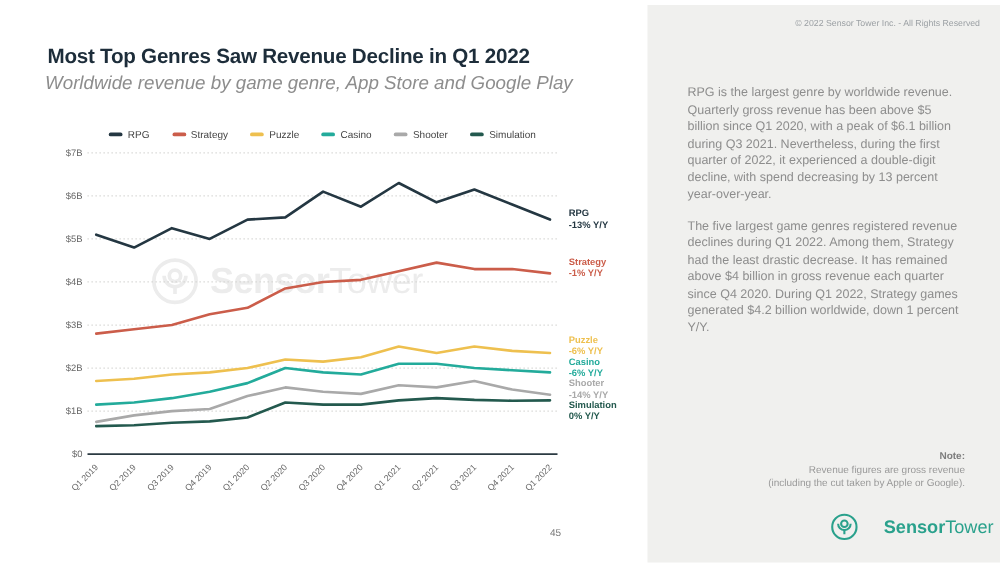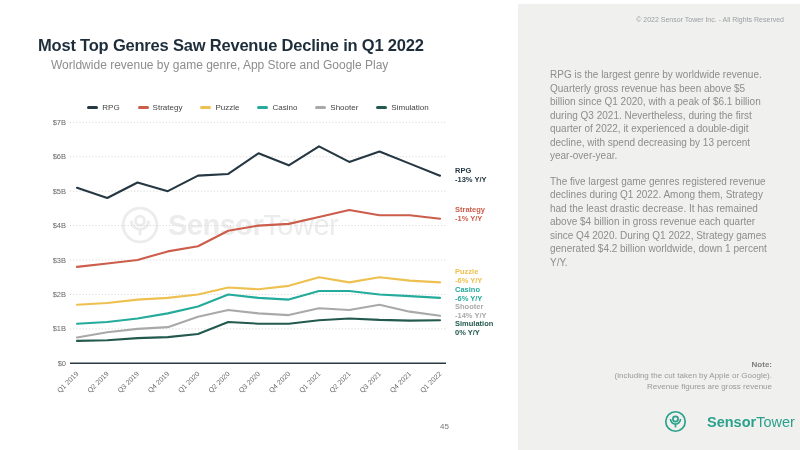--- a/index.html
+++ b/index.html
@@ -10,22 +10,22 @@
     position:relative;
     overflow:hidden;
     color:#333;
   }
   
   .page-title {
     position:absolute; left:38px; top:36px;
     font-size:16.5px; font-weight:bold; color:#1d2d3a; letter-spacing:-0.2px;
   }
   .page-subtitle {
-    position:absolute; left:51px; top:58px;
-    font-size:12px; color:#8d8d8d;
+    position:absolute; left:36px; top:58px;
+    font-size:15px; font-style:italic; color:#8d8d8d;
   }
   .legend {
     position:absolute; left:38px; top:103px; width:440px;
     display:flex; justify-content:center; gap:18px;
     font-size:8px; color:#444;
   }
   .legend-item { display:flex; align-items:center; gap:4px; }
   .legend-marker { width:11px; height:2.5px; border-radius:2px; display:inline-block; }
   .chart-wrap { position:absolute; left:30px; top:115px; width:480px; height:290px; }
   .watermark {
@@ -187,22 +187,22 @@
 <div class="page-number">45</div>
 
 <div class="sidebar">
   <div class="copyright">© 2022 Sensor Tower Inc. - All Rights Reserved</div>
   <div class="sidebar-paragraphs">
     <p>RPG is the largest genre by worldwide revenue. Quarterly gross revenue has been above $5 billion since Q1 2020, with a peak of $6.1 billion during Q3 2021. Nevertheless, during the first quarter of 2022, it experienced a double-digit decline, with spend decreasing by 13 percent year-over-year.</p>
     <p>The five largest game genres registered revenue declines during Q1 2022. Among them, Strategy had the least drastic decrease. It has remained above $4 billion in gross revenue each quarter since Q4 2020. During Q1 2022, Strategy games generated $4.2 billion worldwide, down 1 percent Y/Y.</p>
   </div>
   <div class="sidebar-note">
     <div class="note-label">Note:</div>
+    <div>Revenue figures are gross revenue</div>
     <div>(including the cut taken by Apple or Google).</div>
-    <div>Revenue figures are gross revenue</div>
   </div>
   <div class="brand-logo">
     <svg width="23" height="23" viewBox="0 0 22 22">
       <g fill="none" stroke="#2aa18c" stroke-width="1.6">
         <circle cx="11" cy="11" r="9.3"></circle>
         <circle cx="11" cy="8.6" r="2.5"></circle>
         <path d="M6.2,8.6 a4.8,4.8 0 0 0 9.6,0"></path>
         <line x1="11" y1="13.4" x2="11" y2="16.6"></line>
       </g>
     </svg>

